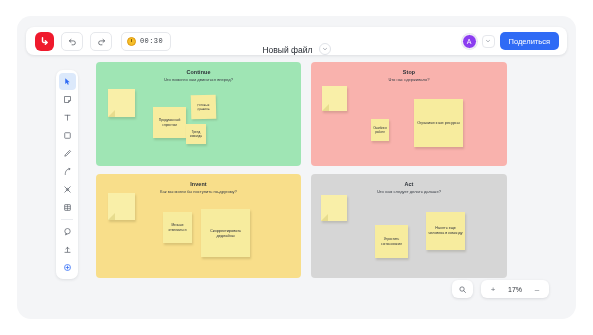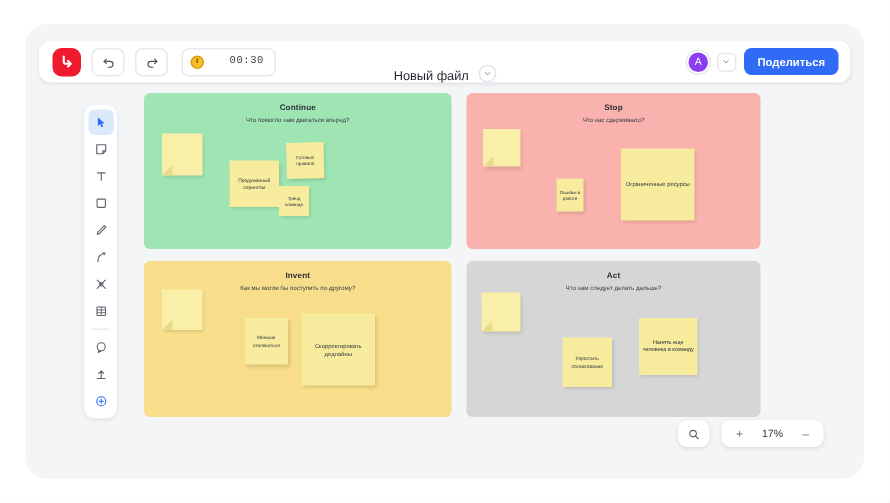--- a/index.html
+++ b/index.html
@@ -52,21 +52,21 @@
     flex: none;
     color: #4b5058;
   }
   .timer {
     height: 19px;
     margin-left: 9px;
     padding: 0 7px 0 5px;
     border: 1px solid #e6e8ec;
     border-radius: 5px;
     background: #fff;
-    display: flex; align-items: center; gap: 17px;
+    display: flex; align-items: center; gap: 4px;
     flex: none;
   }
   .timer-dot {
     width: 9px; height: 9px; border-radius: 50%;
     background: #f5bf2a; border: 1.4px solid #e09a10;
     position: relative; flex:none;
   }
   .timer-dot::after{
     content:""; position:absolute; left:3.2px; top:1.4px;
     width:1px; height:3px; background:#8a5f06;
@@ -105,21 +105,21 @@
     width: 13px; height: 13px;
     border: 1px solid #e6e8ec; border-radius: 4px;
     display: flex; align-items: center; justify-content: center;
     color: #7b818b; background:#fff;
   }
   .share-btn {
     height: 18px; padding: 0 9px;
     background: #2f6bf5; color: #fff;
     border-radius: 5px;
     font-size: 7.5px;
-    display: flex; align-items: center; justify-content: center; font-weight: bold;
+    display: flex; align-items: center; justify-content: center;
   }
 
   
   .rail {
     position: absolute;
     left: 56px; top: 70px;
     width: 22px;
     background: #ffffff;
     border-radius: 7px;
     box-shadow: 0 1px 3px rgba(20,25,40,.10);

